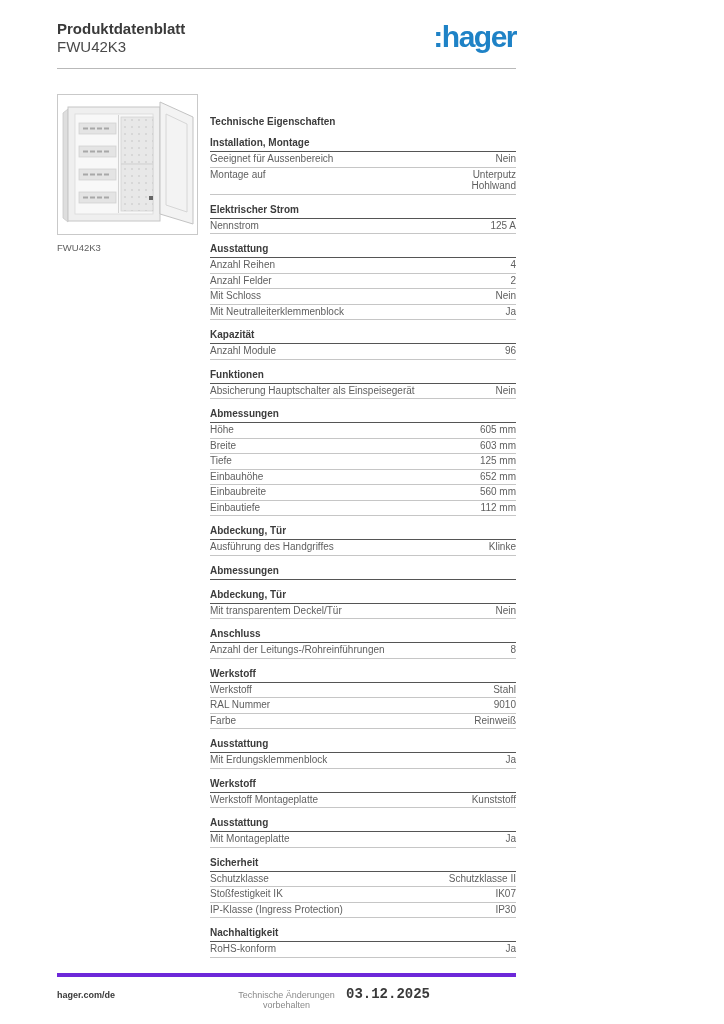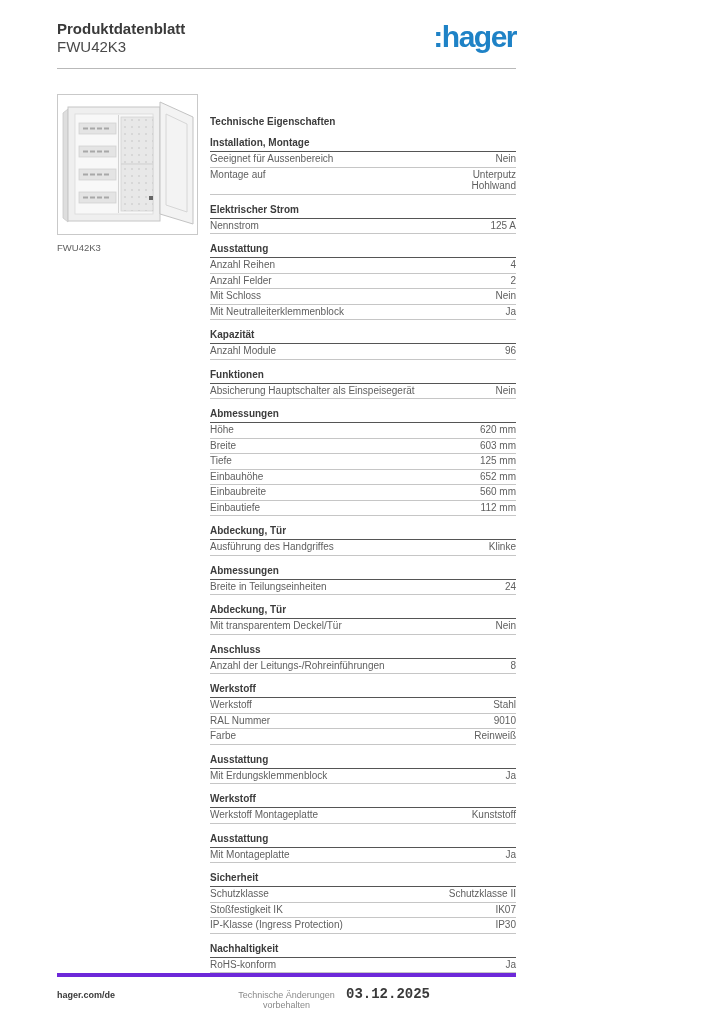--- a/index.html
+++ b/index.html
@@ -199,21 +199,21 @@
   </div>
 </div>
   </section>
 
   <section class="spec-section">
     <h3 class="section-title">Abmessungen</h3>
     <div class="rows">
   <div class="spec-row">
     <span class="label">Höhe</span>
     <span class="value">
-                  <div>620 mm</div>
+                  <div>605 mm</div>
                 </span>
   </div>
 
   <div class="spec-row">
     <span class="label">Breite</span>
     <span class="value">
                   <div>603 mm</div>
                 </span>
   </div>
 
@@ -254,28 +254,20 @@
     <span class="label">Ausführung des Handgriffes</span>
     <span class="value">
                   <div>Klinke</div>
                 </span>
   </div>
 </div>
   </section>
 
   <section class="spec-section">
     <h3 class="section-title">Abmessungen</h3>
-    <div class="rows">
-  <div class="spec-row">
-    <span class="label">Breite in Teilungseinheiten</span>
-    <span class="value">
-                  <div>24</div>
-                </span>
-  </div>
-</div>
   </section>
 
   <section class="spec-section">
     <h3 class="section-title">Abdeckung, Tür</h3>
     <div class="rows">
   <div class="spec-row">
     <span class="label">Mit transparentem Deckel/Tür</span>
     <span class="value">
                   <div>Nein</div>
                 </span>

